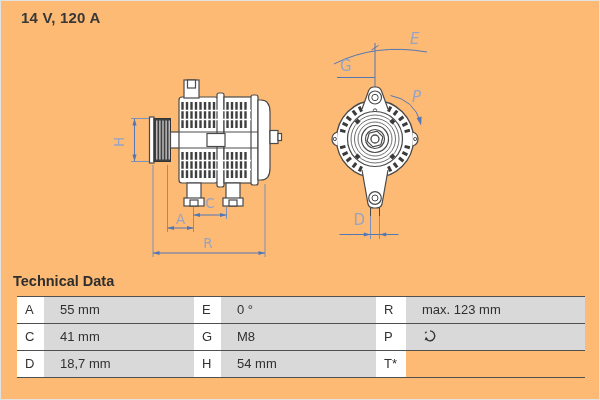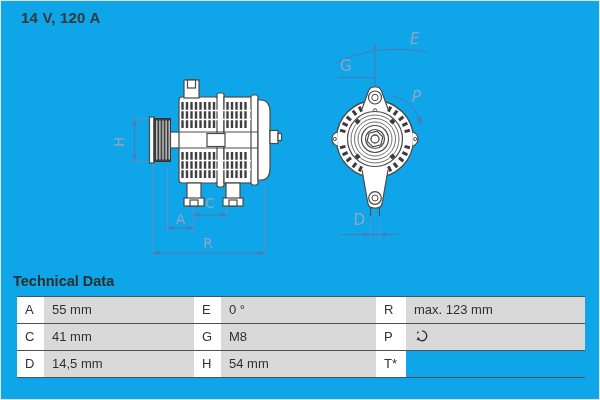--- a/index.html
+++ b/index.html
@@ -1,38 +1,38 @@
 <!DOCTYPE html>
 <html><head>
 <meta charset="utf-8">
 <style>
   html,body{margin:0;padding:0;background:#f2f2f2;}
   .screen{
-    position:relative;width:598px;height:398px;background:#0ea5e9;
+    position:relative;width:598px;height:398px;background:#fdba74;
     border:1px solid #e2e2e2;overflow:hidden;
     font-family:"Liberation Sans",sans-serif;color:#333;
   }
   .title{
     position:absolute;left:20px;top:8px;font-size:15px;font-weight:700;color:#383838;
     letter-spacing:.2px;
   }
   .svg-abs{position:absolute;}
   .tech-heading{
     position:absolute;left:12px;top:272px;font-size:14.5px;font-weight:700;color:#2e2e2e;
   }
   .spec-table{
     position:absolute;left:16px;top:295px;width:568px;
   }
   .spec-row{
     display:grid;grid-template-columns:27px 150px 27px 155px 30px 179px;
     height:26px;line-height:26px;border-top:1px solid #505050;font-size:13px;
   }
   .spec-row.last{border-bottom:1px solid #505050;}
   .k{background:#ffffff;padding-left:8px;color:#333;}
-  .v{background:#d9d9d9;padding-left:8px;color:#303030;white-space:nowrap;}
+  .v{background:#d9d9d9;padding-left:16px;color:#303030;white-space:nowrap;}
   .v .rot-icon{display:inline-block;vertical-align:middle;margin-top:-3px;}
   .footnote{margin-left:389px;margin-top:3px;font-size:10px;color:#3c3c3c;}
   
   .body-line{stroke:#4a4a4a;fill:#ffffff;stroke-width:1.2;}
   .body-thin{stroke:#4a4a4a;fill:none;stroke-width:1;}
   .fin{stroke:#3f3f3f;stroke-width:2.4;}
   .fin-gap{stroke:#ffffff;stroke-width:1.6;}
   .dark{fill:#3f3f3f;stroke:#333;stroke-width:1;}
   .groove{stroke:#e9e9e9;stroke-width:1.1;}
   .dim{stroke:#5377b5;stroke-width:1;fill:none;}
@@ -248,21 +248,21 @@
         <svg class="rot-icon" width="16" height="16" viewBox="0 0 17 17">
           <path d="M8.5,3 A5.3,5.3 0 1 1 4.1,11.6" fill="none" stroke="#333" stroke-width="1.4"></path>
           <path d="M3.4,5.6 A5.3,5.3 0 0 1 5.3,3.6" fill="none" stroke="#333" stroke-width="1.4" stroke-dasharray="2.2 1.7"></path>
           <polygon points="2.8,13.0 6.8,12.3 4.2,9.2" fill="#333"></polygon>
         </svg>
       </div>
     </div>
 
     <div class="spec-row last">
       <div class="k">D</div>
-      <div class="v">14,5 mm</div>
+      <div class="v">18,7 mm</div>
       <div class="k">H</div>
       <div class="v">54 mm</div>
       <div class="k">T*</div>
     </div>
 
   </div>
 
 </div>
 
 </body></html>

